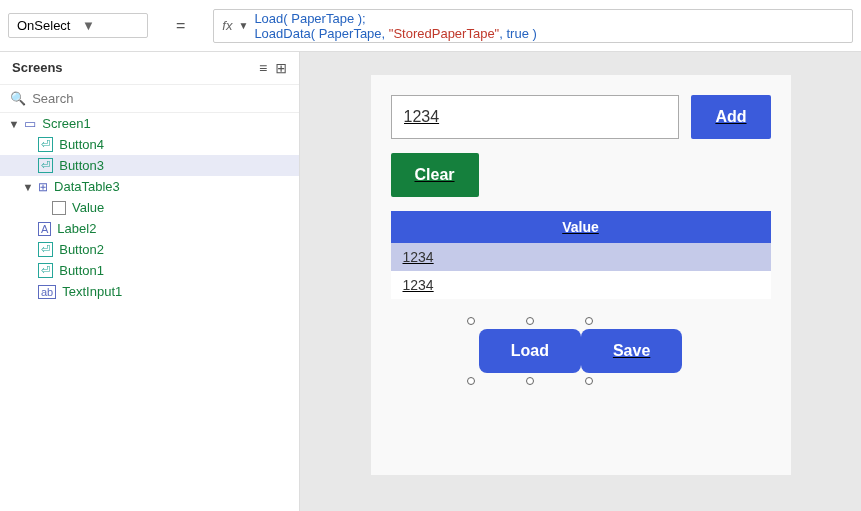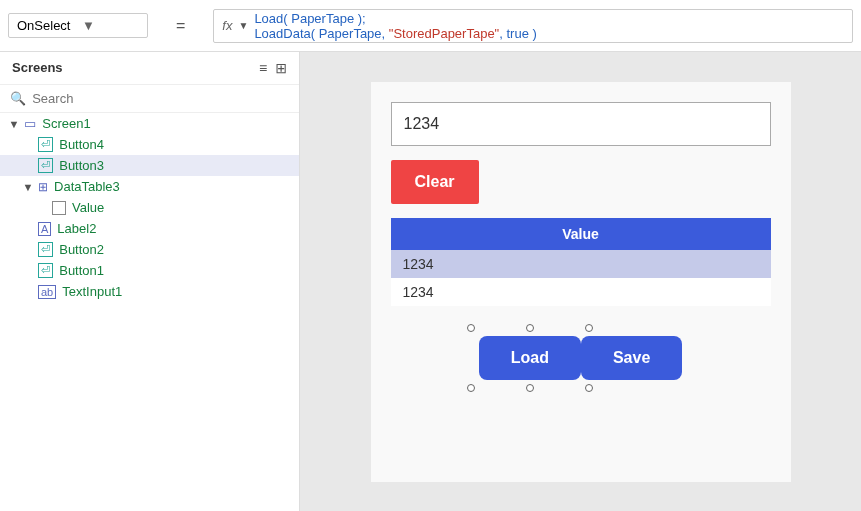--- a/index.html
+++ b/index.html
@@ -96,24 +96,25 @@
     .tree-item.level-2 { padding-left: 36px; }
     .toggle-icon { font-size: 11px; color: #555; width: 12px; display: inline-block; text-align: center; }
     .item-icon { font-size: 13px; margin-right: 2px; }
     .item-label { font-size: 13px; color: #15803d; }
 
     
     .canvas-area {
       flex: 1;
       background: #e8e8e8;
       display: flex;
-      align-items: center;
+      align-items: flex-end;
       justify-content: center;
-      padding: 28px;
+      padding: 36px;
       overflow: auto;
+      text-decoration: underline;
     }
     .app-canvas {
       background: #f9f9f9;
       width: 420px;
       min-height: 400px;
       padding: 20px;
       position: relative;
     }
 
     
@@ -137,21 +138,21 @@
       color: #fff;
       border: none;
       padding: 10px 24px;
       font-size: 16px;
       font-weight: 600;
       cursor: pointer;
       border-radius: 2px;
       height: 44px;
     }
     .btn-clear {
-      background: #ef4444;
+      background: #15803d;
       color: #fff;
       border: none;
       padding: 10px 24px;
       font-size: 16px;
       font-weight: 600;
       cursor: pointer;
       border-radius: 2px;
       height: 44px;
     }
     .label-value {
@@ -337,20 +338,21 @@
       </div>
 
     </div>
   </div>
 
   <div class="canvas-area">
     <div class="app-canvas">
 
       <div class="control-row">
         <input class="text-input-field" type="text" value="1234" style="">
+        <button class="btn-add">Add</button>
       </div>
 
       <div class="control-row">
         <button class="btn-clear">Clear</button>
       </div>
 
       <table class="data-table">
         <thead>
           <tr>
             <th>Value</th>

